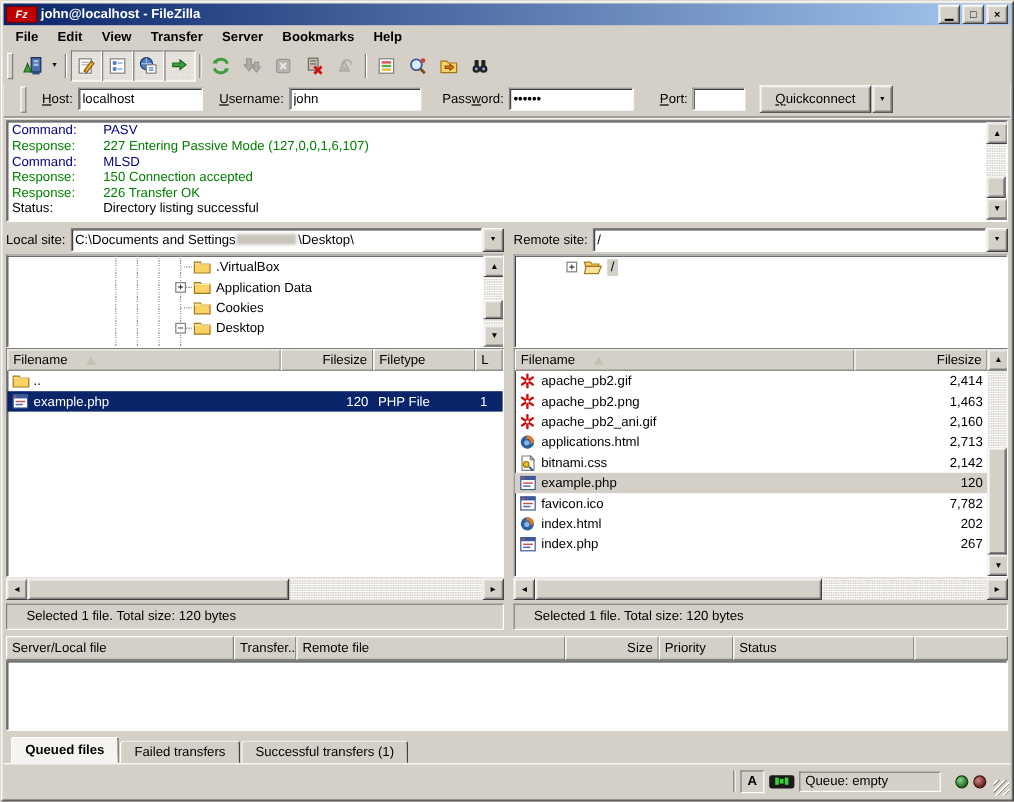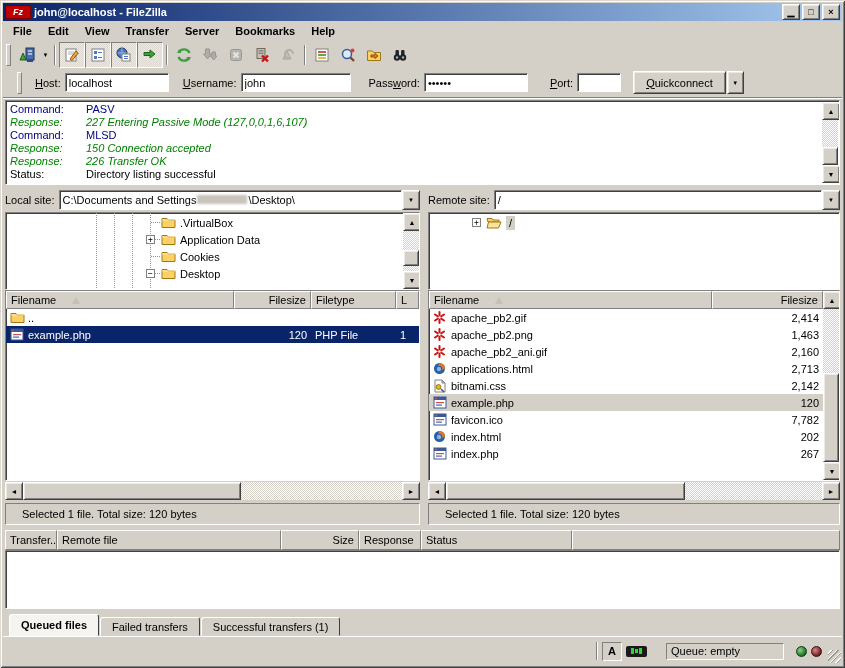--- a/index.html
+++ b/index.html
@@ -30,21 +30,21 @@
   
   .qcbar{height:29px;flex:0 0 29px;display:flex;align-items:center;padding-left:13px;border-bottom:1px solid #808080;box-shadow:0 1px 0 #fff;}
   .qc-label{margin:0 4px 0 10px;white-space:nowrap;}
   .field{height:19px;box-sizing:border-box;background:#fff;border:1px solid;border-color:#808080 #fff #fff #808080;box-shadow:inset 1px 1px 0 #404040;padding:2px 3px;font:11px "Liberation Sans",sans-serif;}
   .qc-btn{height:21px;padding:0 12px;font:11px "Liberation Sans",sans-serif;display:flex;align-items:center;}
   .qc-dd{width:15px;height:21px;display:flex;align-items:center;justify-content:center;font-size:6px;margin-left:1px;}
   
   .log{flex:0 0 85px;margin:2px 2px;background:#fff;border:1px solid;border-color:#808080 #fff #fff #808080;box-shadow:inset 1px 1px 0 #404040;position:relative;padding:2px 20px 2px 4px;box-sizing:border-box;overflow:hidden;}
   .log-line{display:flex;height:13px;line-height:13px;white-space:nowrap;}
   .log-label{width:76px;flex:0 0 76px;}
-  .c-command{color:#000080;}.c-response{color:#008000;font-style:italic;}.c-status{color:#000;}
+  .c-command{color:#000080;}.c-response{color:#008000;}.c-status{color:#000;}
   
   .vsb{width:16px;flex:0 0 16px;display:flex;flex-direction:column;}
   .sb-btn{width:16px;height:16px;flex:0 0 16px;display:flex;align-items:center;justify-content:center;font-size:7px;line-height:1;color:#000;}
   .sb-track{flex:1;position:relative;}
   .sb-thumb{position:absolute;}
   
   .main{display:flex;flex:0 0 338px;}
   .pane{display:flex;flex-direction:column;}
   .pane-left{width:419px;flex:0 0 419px;}
   .splitter-v{width:4px;flex:0 0 4px;}
@@ -100,21 +100,21 @@
   
   .tabs{flex:0 0 25px;display:flex;align-items:flex-end;padding:2px 2px 0 6px;border-bottom:1px solid #fff;}
   .tab{height:19px;box-sizing:border-box;padding:3px 11px;background:#d4d0c8;border:1px solid;border-color:#fff #404040 #d4d0c8 #fff;border-radius:3px 3px 0 0;margin-right:1px;white-space:nowrap;}
   .tab.active{background:#f6f4f0;font-weight:bold;height:22px;padding-top:4px;border-bottom-color:#f6f4f0;}
   
   .statusbar{flex:0 0 24px;display:flex;align-items:center;justify-content:flex-end;padding:2px 1px 2px 2px;}
   .sb-sep2{width:0;height:18px;border-left:1px solid #808080;border-right:1px solid #fff;margin:0 4px;}
   .ascii-ind{width:18px;height:17px;display:flex;align-items:center;justify-content:center;}
   .speed-badge{width:21px;height:11px;background:#1a1a1a;border-radius:2px;display:flex;align-items:center;justify-content:center;gap:1px;margin:0 4px;}
   .speed-badge i{display:block;width:3px;height:6px;background:#35d435;}
-  .queue-status{width:118px;height:17px;box-sizing:border-box;border:1px solid;border-color:#808080 #fff #fff #808080;display:flex;align-items:center;padding-left:4px;margin-right:8px;background:#d4d0c8;margin-left:15px;}
+  .queue-status{width:118px;height:17px;box-sizing:border-box;border:1px solid;border-color:#808080 #fff #fff #808080;display:flex;align-items:center;padding-left:4px;margin-right:8px;background:#d4d0c8;}
   .led{width:9px;height:9px;border-radius:50%;margin-left:4px;}
   .led-green{background:radial-gradient(circle at 35% 35%,#86d886,#1c641c 75%);border:1px solid #103c10;}
   .led-red{background:radial-gradient(circle at 35% 35%,#d88686,#641c1c 75%);border:1px solid #3c1010;}
   .resize-grip{width:13px;height:13px;margin-left:6px;align-self:flex-end;background:repeating-linear-gradient(135deg,transparent 0 2px,#fff 2px 3px,#9a968a 3px 4px);}
   u{text-decoration:underline;}
 </style>
 </head>
 <body>
 
 <div class="window">
@@ -603,31 +603,34 @@
         <div class="sb-track checker">
             <div class="sb-thumb raised" style="top:0;bottom:0;left:0;width:63%;"></div>
           </div>
         <div class="sb-btn raised">►</div>
       </div>
       <div class="pane-status">Selected 1 file. Total size: 120 bytes</div>
     </div>
   </div>
 
   <div class="queue-header">
+    <div class="hcell qh1">
+        <span>Server/Local file</span>
+      </div>
     <div class="hcell qh2">
         <span>Transfer...</span>
       </div>
     <div class="hcell qh3">
         <span>Remote file</span>
       </div>
     <div class="hcell qh4 right">
         <span>Size</span>
       </div>
     <div class="hcell qh5">
-        <span>Response</span>
+        <span>Priority</span>
       </div>
     <div class="hcell qh6">
         <span>Status</span>
       </div>
     <div class="hcell qh7"></div>
   </div>
   <div class="queue-body"></div>
 
   <div class="tabs">
     <div class="tab active">Queued files</div>

